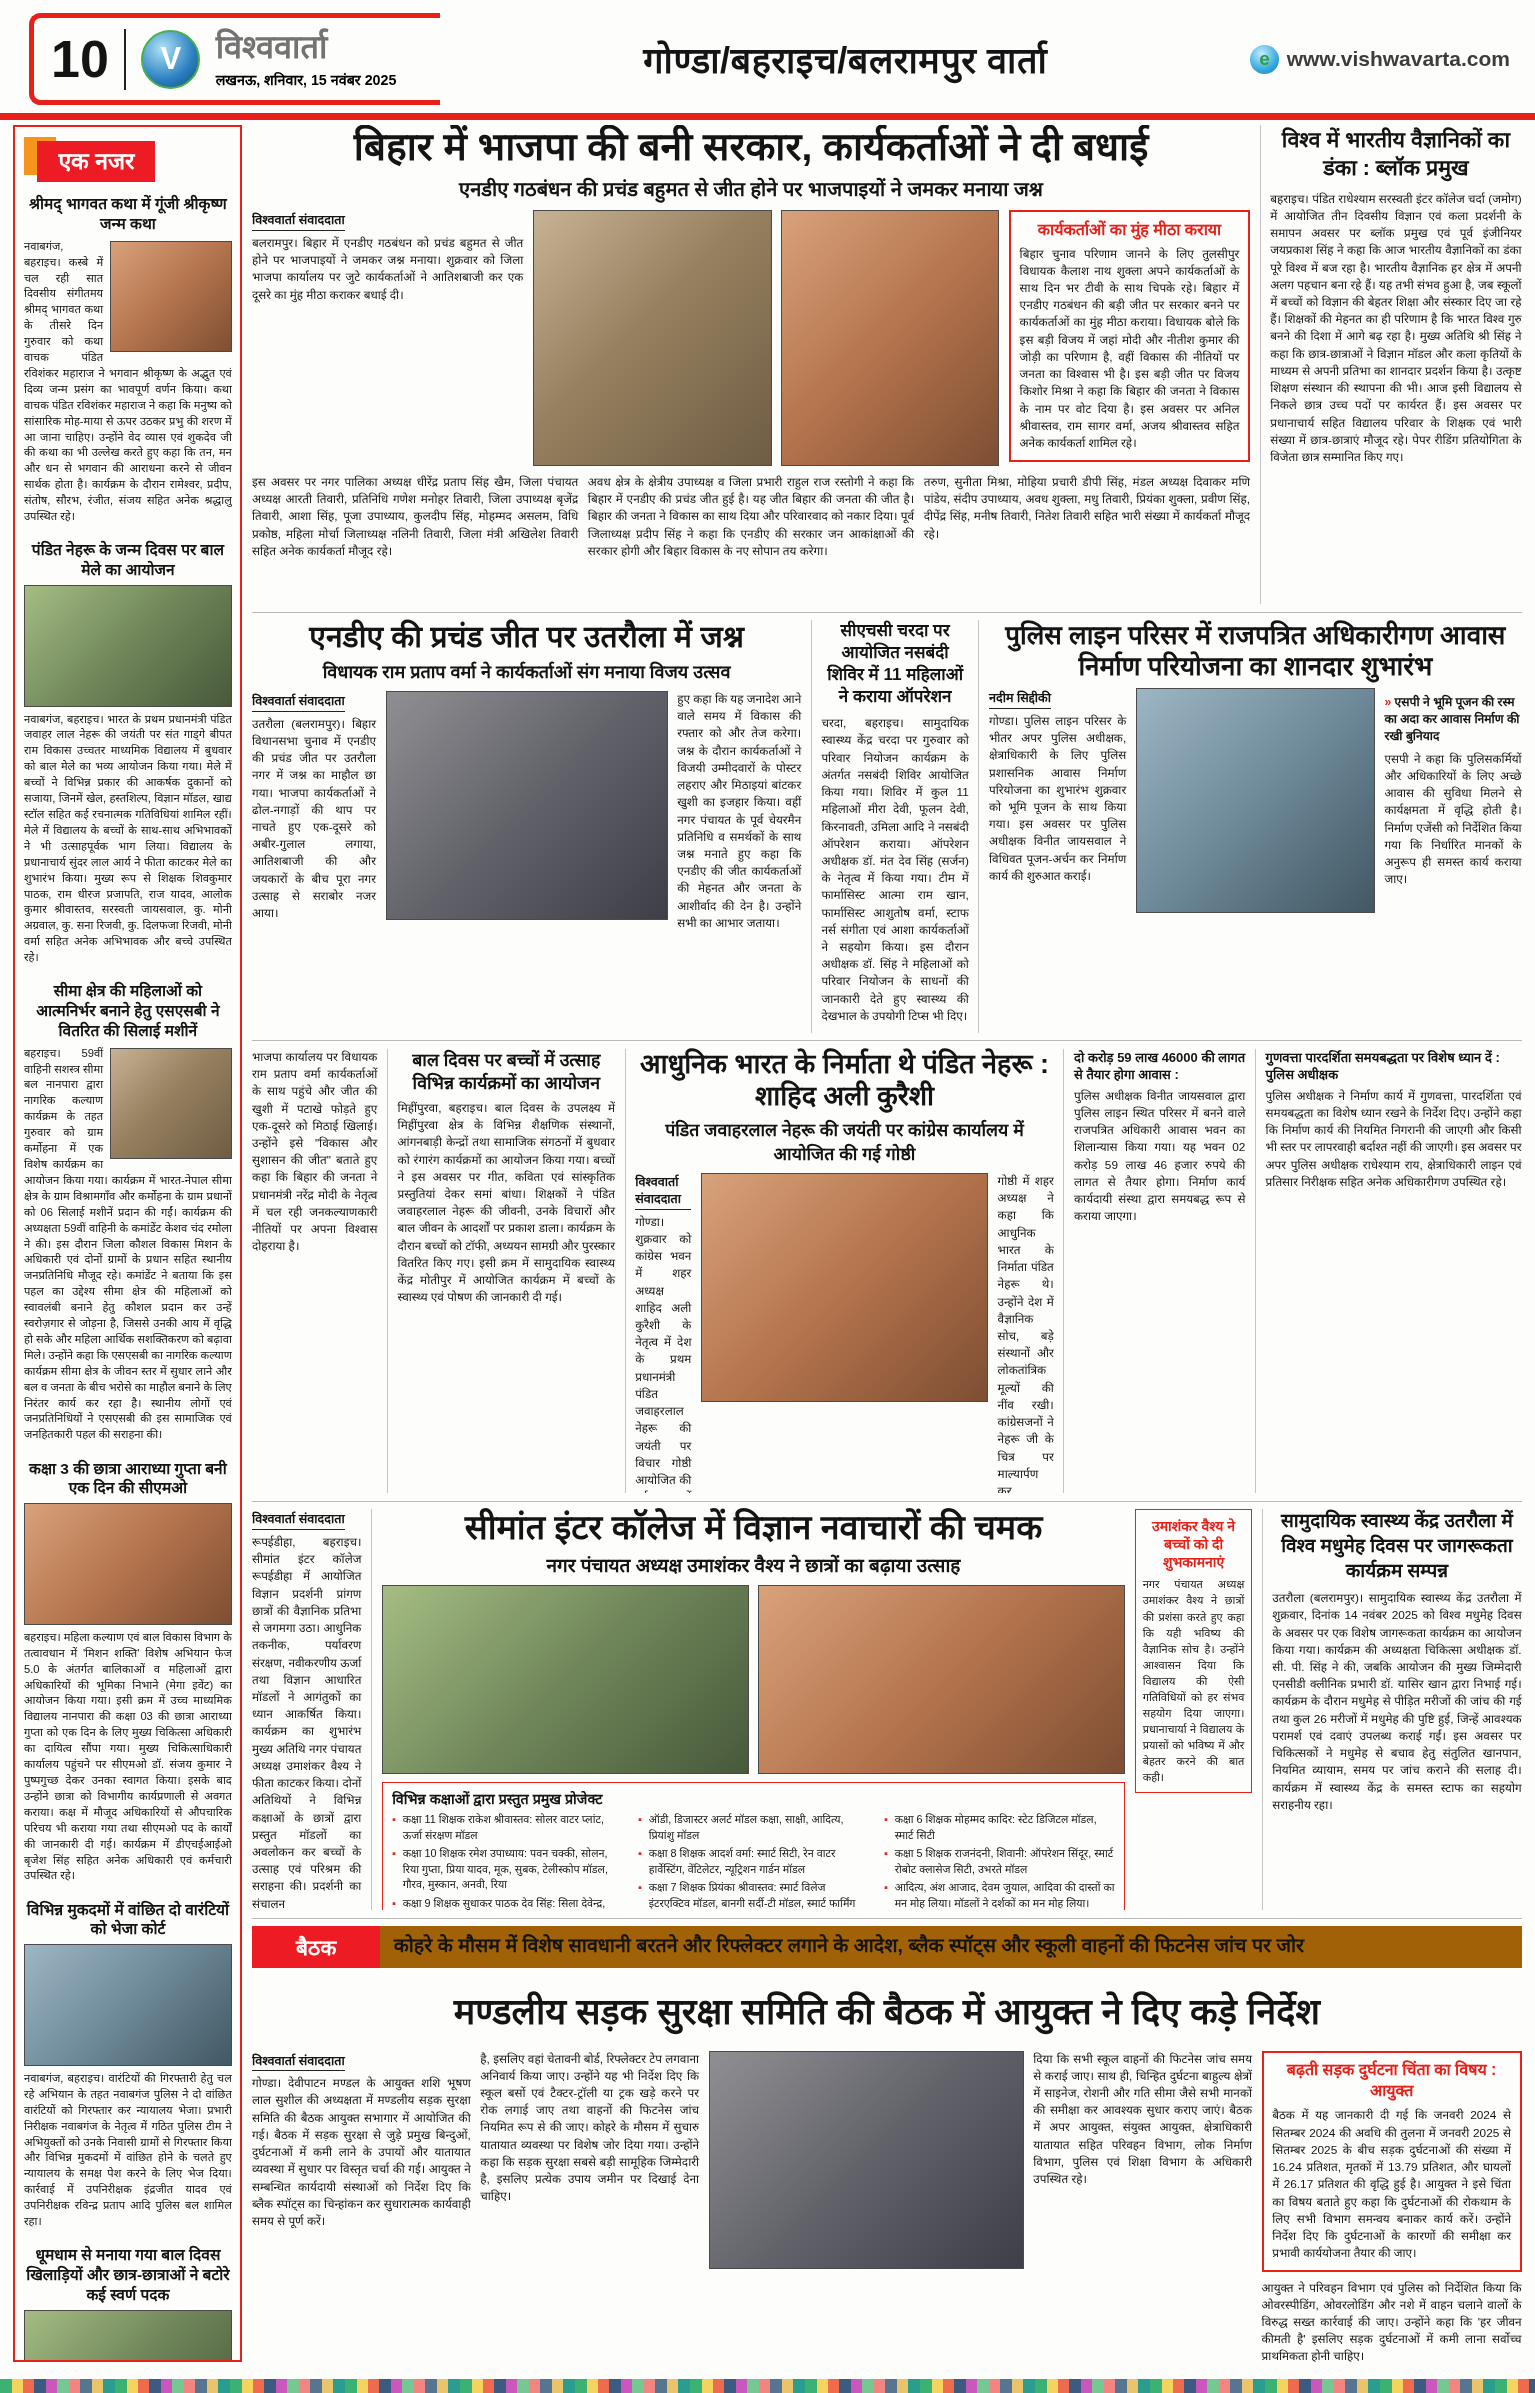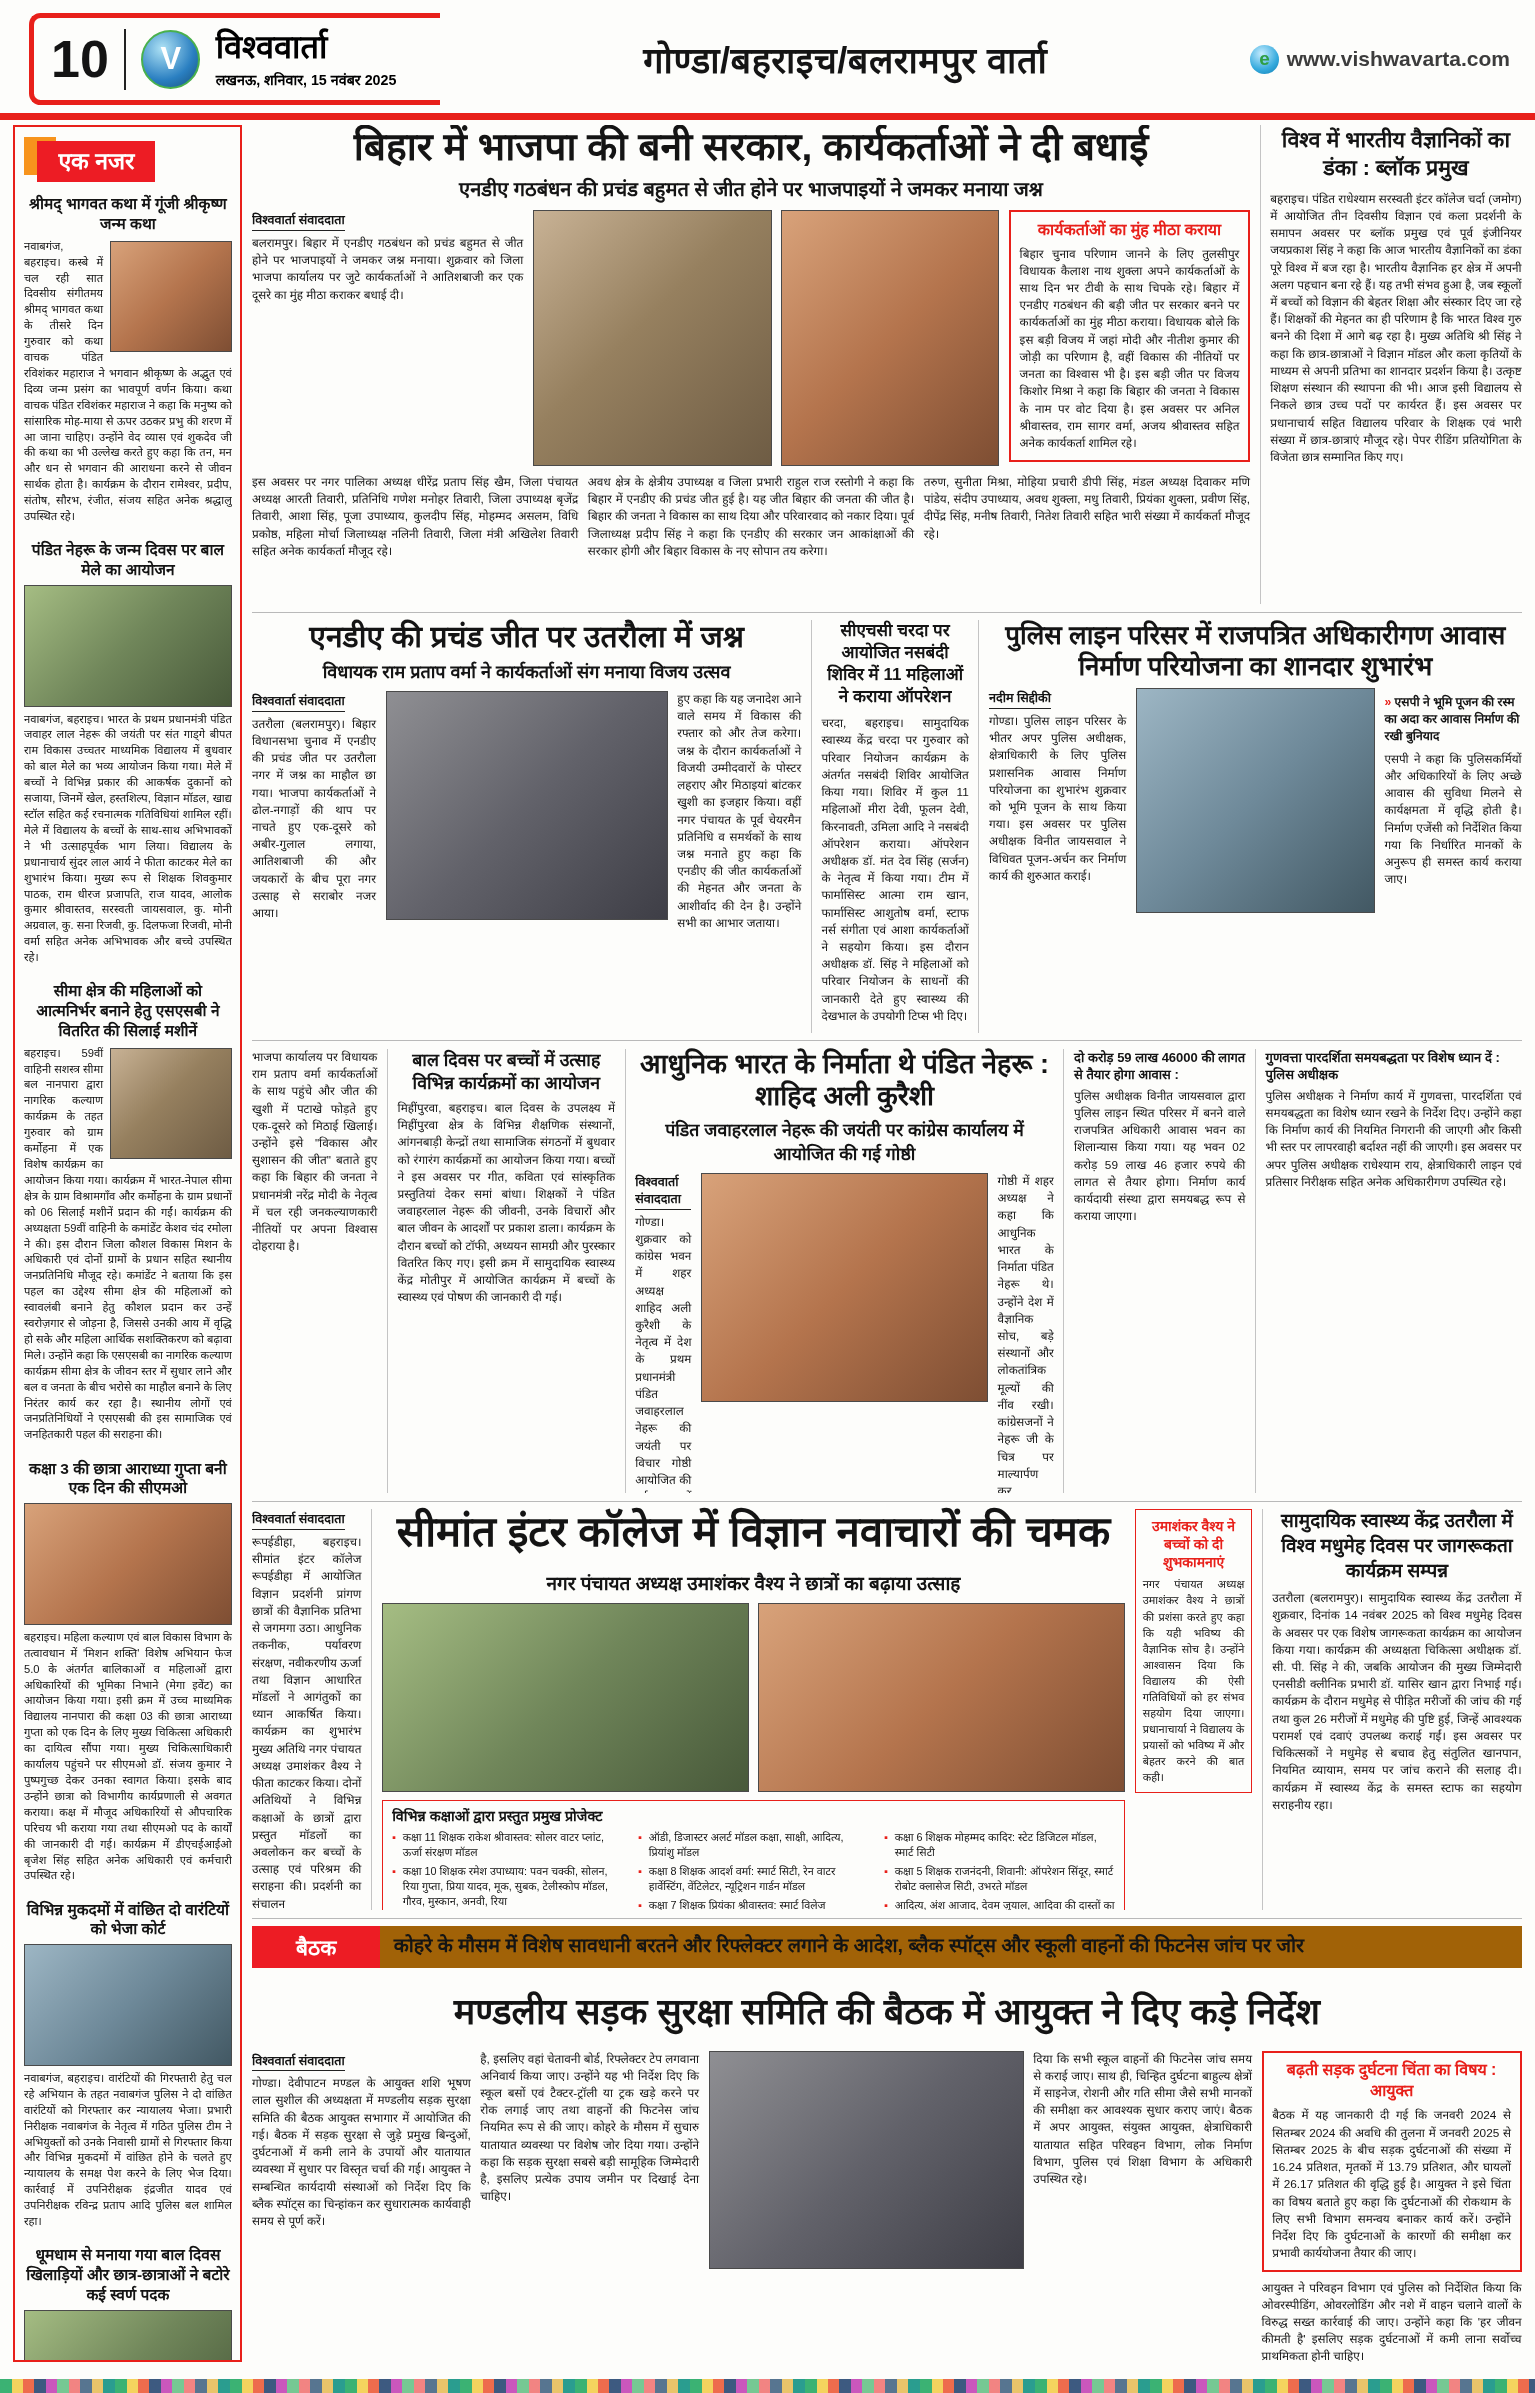--- a/index.html
+++ b/index.html
@@ -12,21 +12,21 @@
   
   .masthead { display:flex; align-items:center; padding:11.5px 25px 5.7px 29px; height:113px; }
   .mast-left { display:flex; align-items:center; gap:15.3px; border:5.7px solid #e8201a; border-right:none;
                border-radius:11.5px 0 0 11.5px; padding:7.6px 44px 7.6px 17px; height:92px; }
   .page-num { font-size:52px; font-weight:bold; line-height:1; }
   .mast-div { width:1.9px; height:61px; background:#222; }
   .logo-globe { width:59px; height:59px; border-radius:50%; border:2.9px solid #49b04d;
     background:radial-gradient(circle at 35% 30%, #aee2f5, #2a7fc1 60%, #174f79);
     display:flex; align-items:center; justify-content:center; color:#fff; font-size:31px; font-weight:bold; }
   .brandcol { display:flex; flex-direction:column; }
-  .brand { font-size:32.5px; font-weight:bold; color:#000000; line-height:1.05; }
+  .brand { font-size:32.5px; font-weight:bold; color:#737373; line-height:1.05; }
   .dateline { font-size:14.3px; font-weight:bold; margin-top:5.7px; color:#000000; }
   .region-title { flex:1; text-align:center; font-size:36px; font-weight:bold; letter-spacing:0.5px; }
   .website { display:flex; align-items:center; gap:7.6px; font-size:21px; font-weight:bold; color:#3c3c3c; }
   .web-icon { width:29px; height:29px; border-radius:50%;
     background:radial-gradient(circle at 40% 30%, #c6ecff, #35aadd 60%, #0f7bb0);
     color:#2f9e44; font-size:19px; font-weight:bold; display:flex; align-items:center; justify-content:center; }
   .red-rule { height:6.7px; background:#e8201a; }
 
   
   .content { display:flex; gap:9.6px; padding:5.7px 13.4px 0; height:2242px; }
@@ -96,21 +96,21 @@
   .nehru-row { display:flex; gap:9.6px; }
   .nehru-row .tcol { flex:1; }
   .nehru-ph { flex:0 0 287px; height:229px; }
   .pc1 { flex:0 0 182px; border-right:1px solid #c4c4c4; padding-right:9.6px; }
   .pc2 { flex:0 0 256px; }
   .subbold { font-weight:bold; font-size:13px; line-height:1.35; margin-bottom:3.8px; }
 
   .band3 { height:413px; }
   .b3intro { flex:0 0 120px; border-right:1px solid #c4c4c4; padding-right:9.6px; }
   .b3main { flex:1; }
-  .b3main h1 { font-size:42px; text-align:center; margin:0 0 14px; line-height:1.1; }
+  .b3main h1 { font-size:34px; text-align:center; margin:0 0 5px; line-height:1.1; }
   .b3main h2 { font-size:19px; text-align:center; margin:0 0 7.6px; font-weight:bold; }
   .sci-photos { display:flex; gap:9.6px; margin-bottom:7.6px; }
   .sci-photos .ph { flex:1; height:189px; }
   .projects { border:1.4px solid #e8201a; padding:5.7px 9.6px; }
   .projects h5 { font-size:14.3px; margin:0 0 4.8px; }
   .proj-cols { display:flex; gap:15.3px; }
   .proj-cols ul { list-style:none; margin:0; padding:0; font-size:10.8px; line-height:1.4; flex:1; }
   .proj-cols li { margin-bottom:3.8px; padding-left:10.5px; position:relative; }
   .proj-cols li::before { content:"▪"; color:#e8201a; position:absolute; left:0; }
   .wishes { flex:0 0 117px; }

